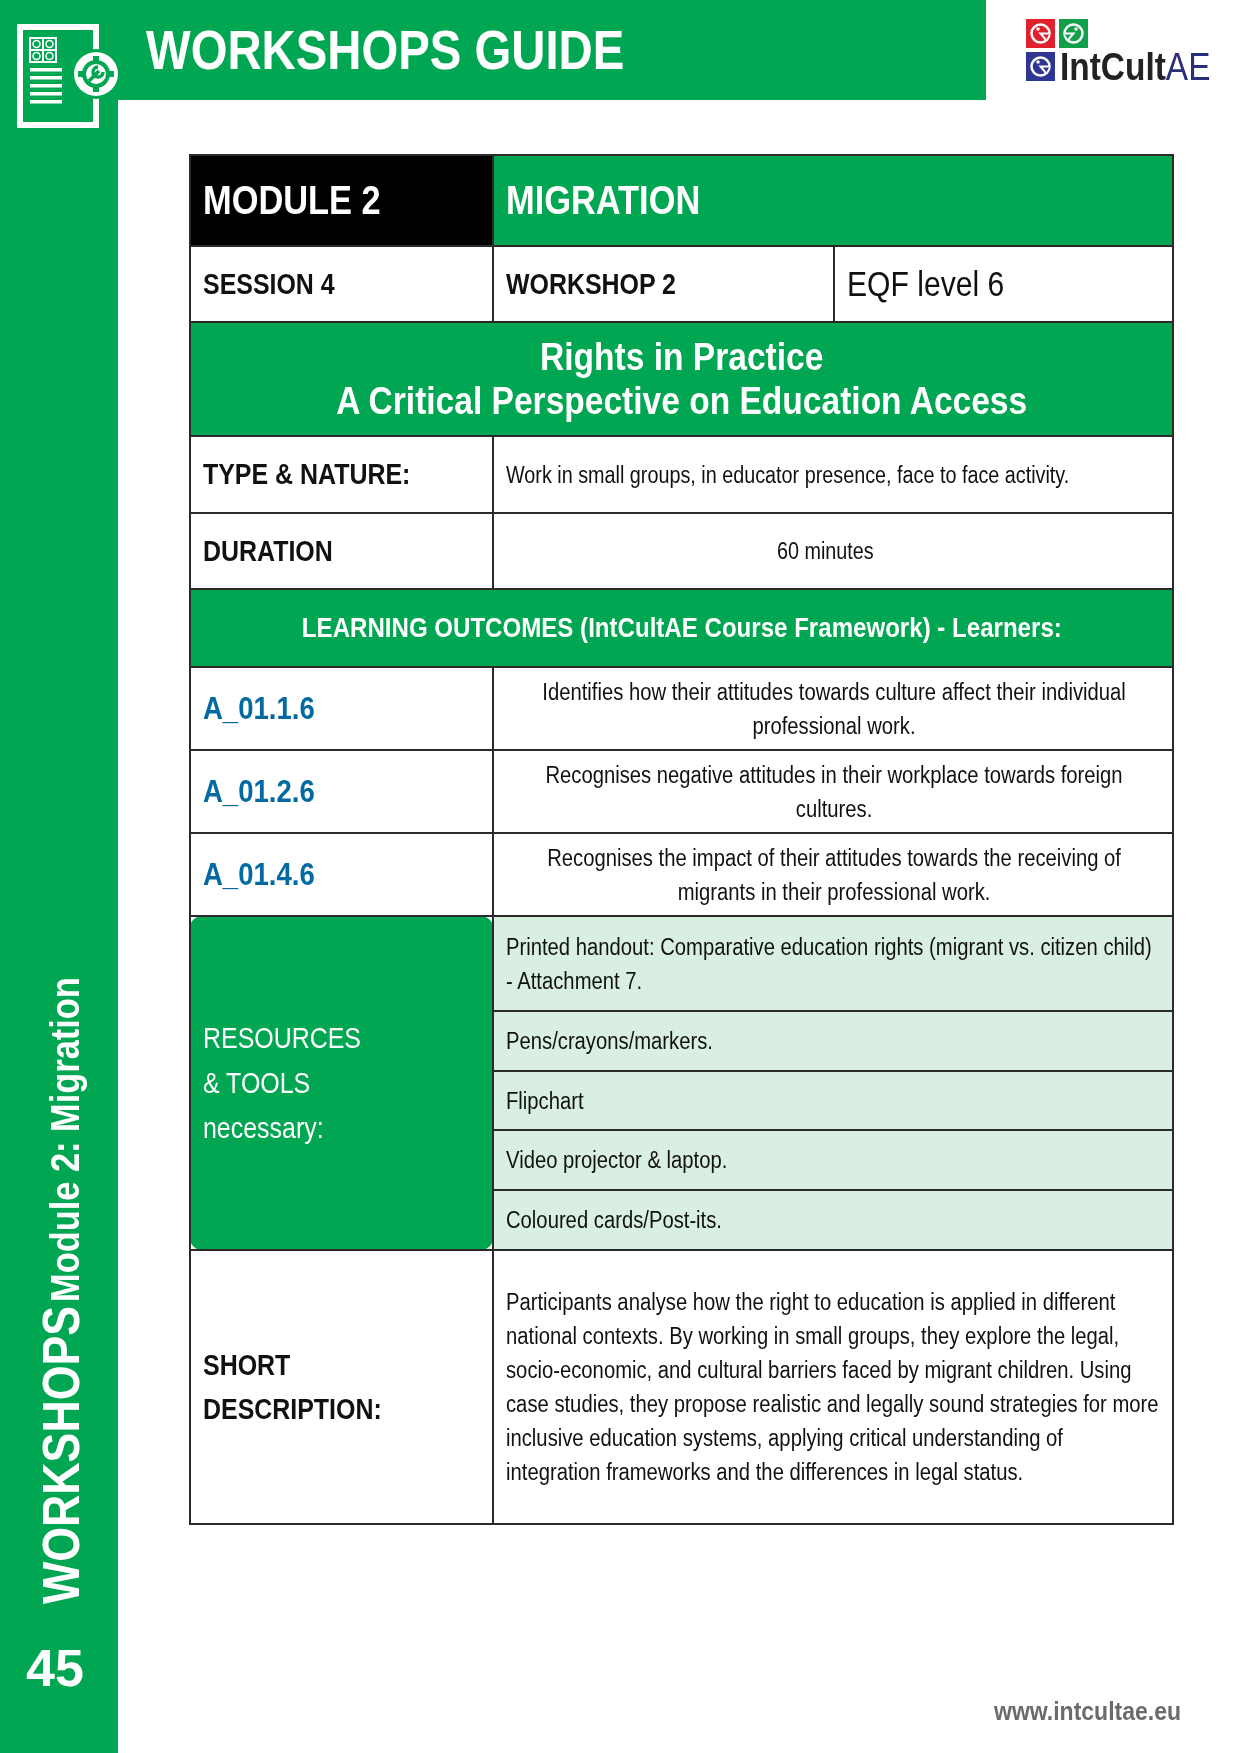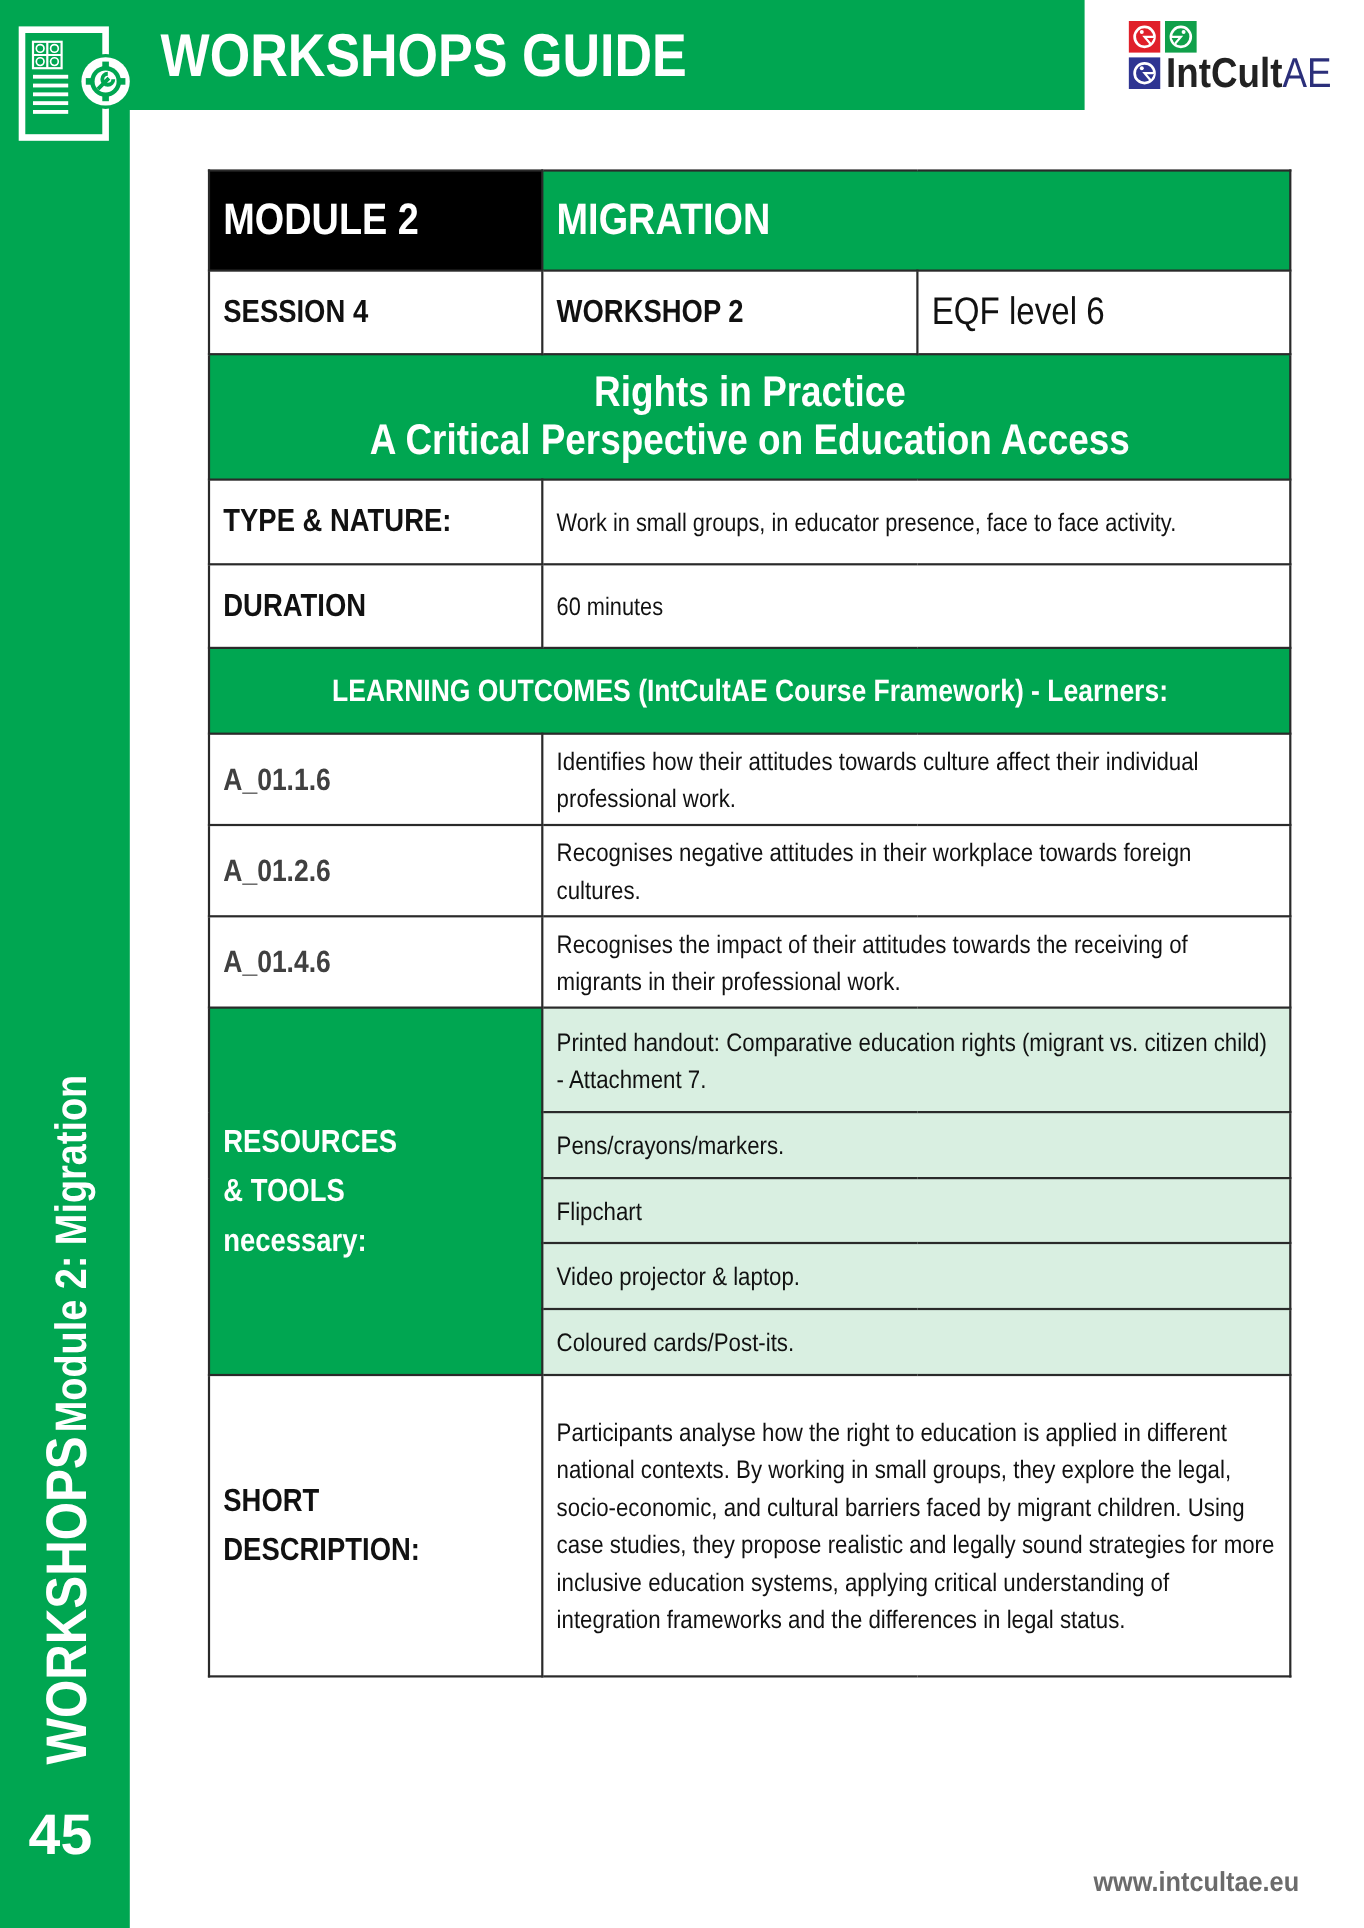--- a/index.html
+++ b/index.html
@@ -57,26 +57,26 @@
   }
   #module-table td {
     border: 2px solid #2a2a2a; padding: 0 12px; vertical-align: middle;
   }
   .cond { display: inline-block; transform: scaleX(0.86); transform-origin: left center; white-space: nowrap; }
   .cond-c { display: inline-block; transform: scaleX(0.86); transform-origin: center center; white-space: nowrap; }
   .wrapc { display: block; transform: scaleX(0.88); transform-origin: left center; width: 114%; }
   .h-black { background: #000; color: #fff; font-weight: bold; font-size: 40px; margin-top: 17px; }
   .h-green { background: #00a651; color: #fff; font-weight: bold; font-size: 40px; margin-top: 28px; }
   .lbl { font-weight: bold; font-size: 29px; color: #111; }
-  .val { font-size: 23px; color: #111; line-height: 34px; }
+  .val { font-size: 23px; color: #111; line-height: 34px; text-align: center; }
   .val-lg { font-size: 35px; color: #111; }
   .title-cell { background: #00a651; color: #fff; font-weight: bold; font-size: 39px; text-align: center; line-height: 44px; }
   .lo-head { background: #00a651; color: #fff; font-weight: bold; font-size: 28px; text-align: center; }
-  .code { color: #404040; font-weight: bold; font-size: 28px; }
-  .res-lbl { background: #00a651; color: #fff; font-weight: bold; font-size: 29px; line-height: 45px; vertical-align: middle; }
+  .code { color: #0369a1; font-weight: bold; font-size: 32px; }
+  .res-lbl { background: #00a651; color: #fff; font-weight: normal; font-size: 29px; line-height: 45px; vertical-align: middle; border-radius: 12px; }
   .res-item { background: #d9efe1; font-size: 23px; line-height: 34px; }
   .desc { font-size: 23px; line-height: 34px; }
 </style>
 </head>
 <body>
 
 <div id="sidebar"></div>
 <div id="header-bar"></div>
 
 <div id="doc-icon">

